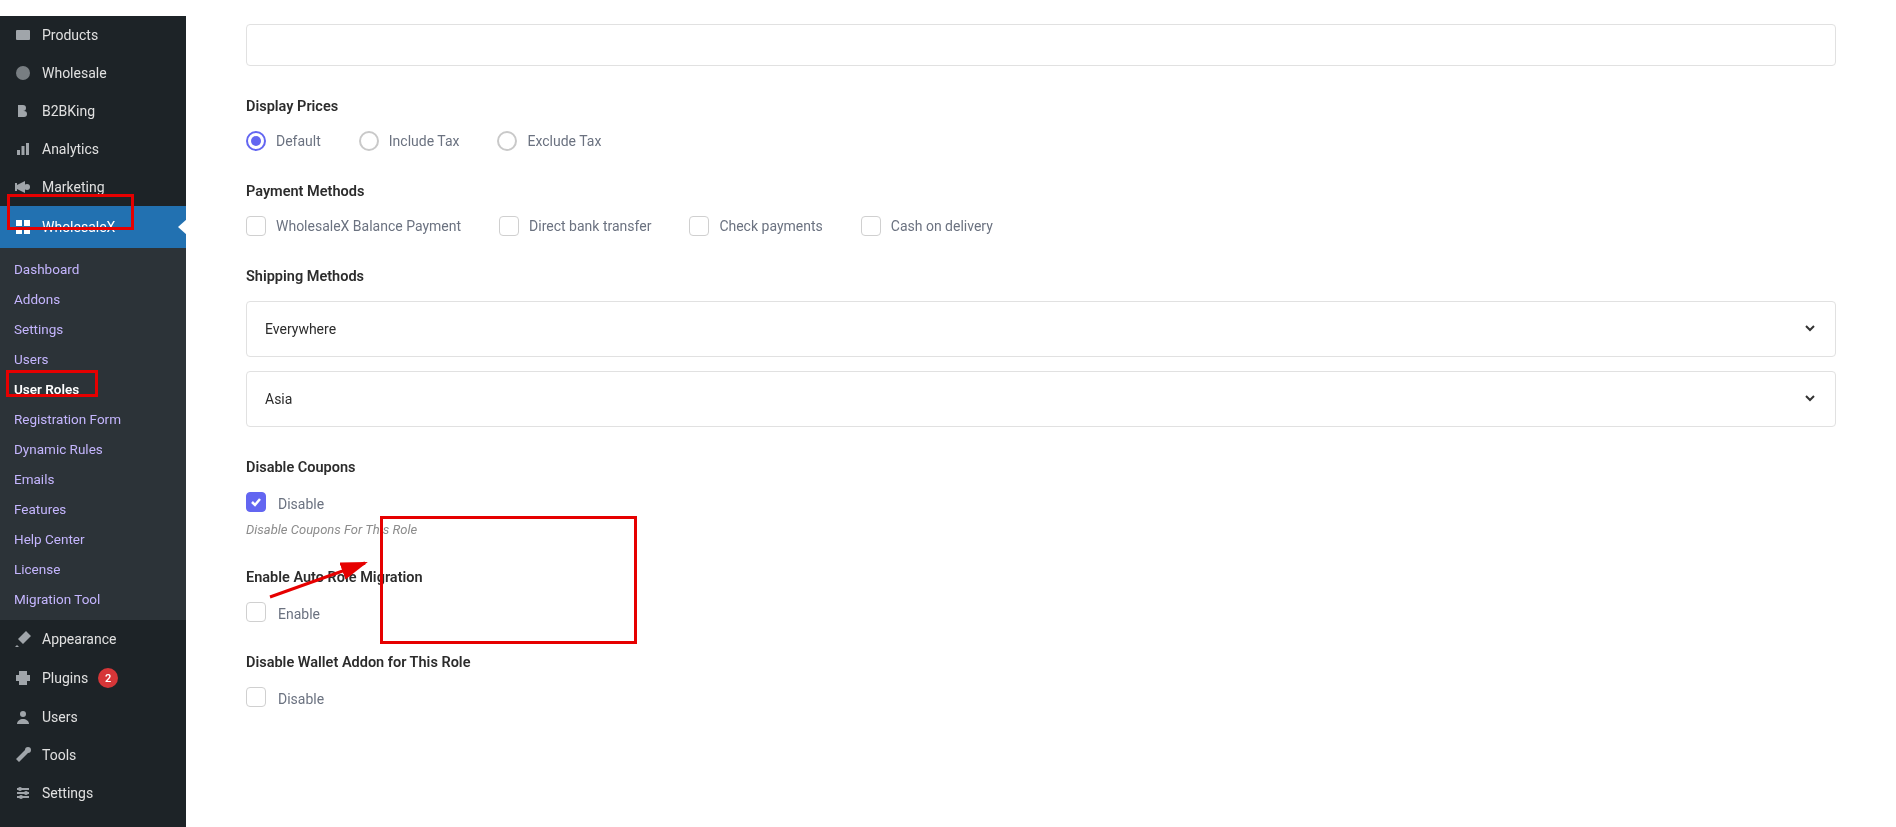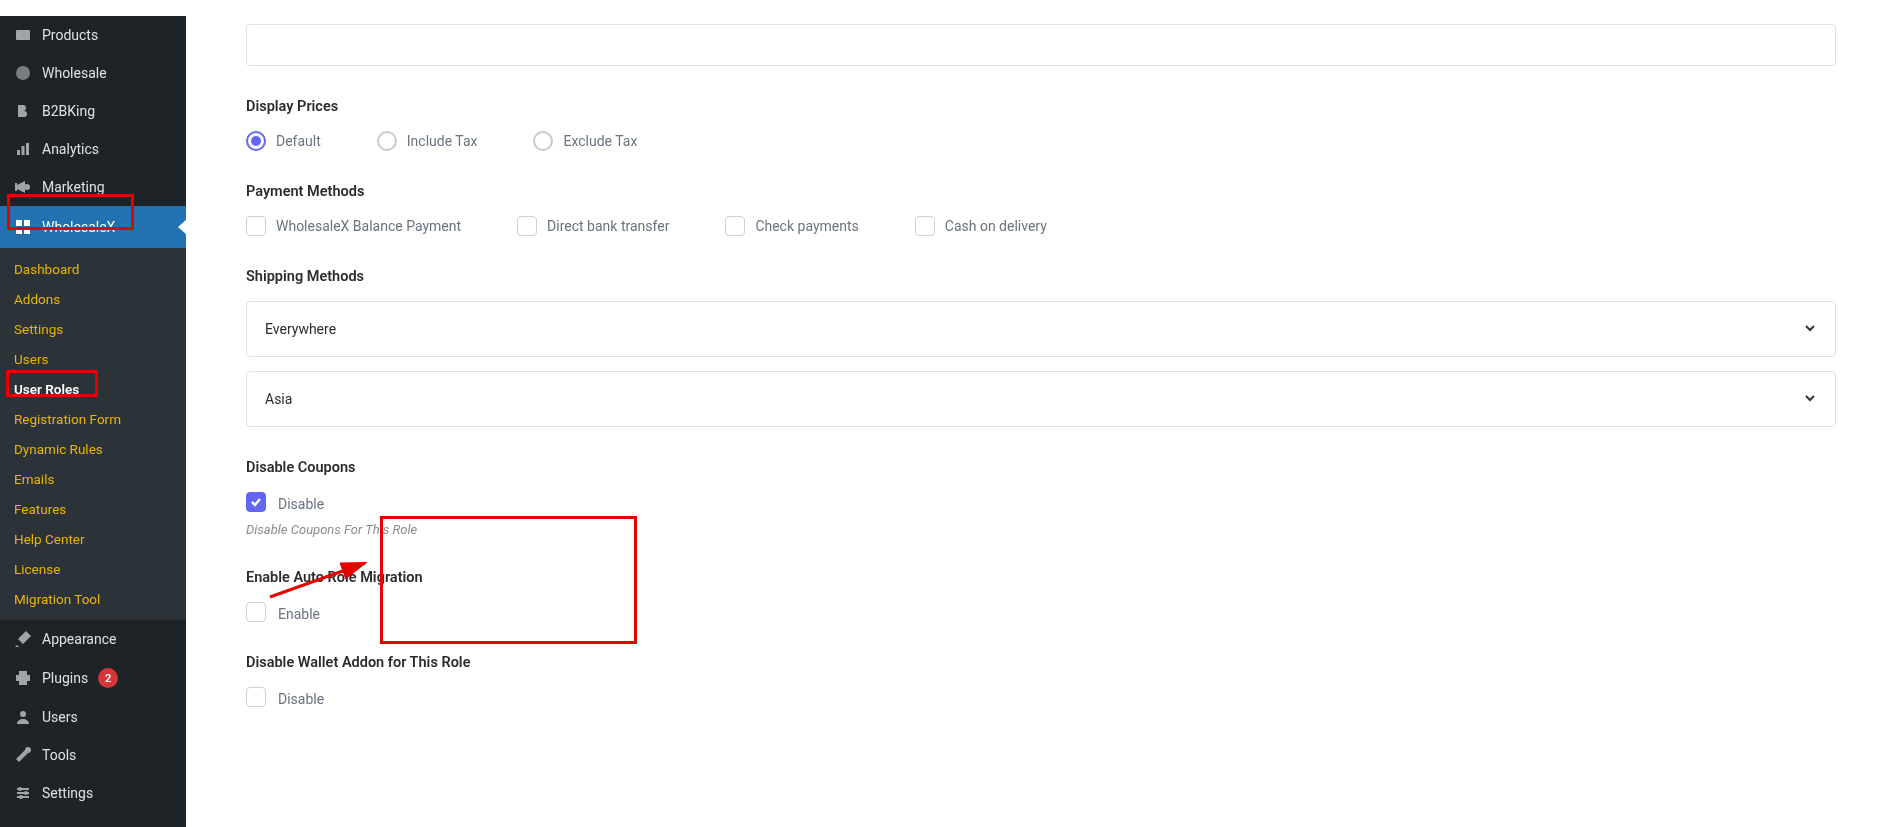--- a/index.html
+++ b/index.html
@@ -54,21 +54,21 @@
   justify-content: center;
   color: #a0a5aa;
 }
 .sb-item.active .sb-icon { color: #fff; }
 .sb-sub {
   background: #2c3338;
   padding: 6px 0;
 }
 .sb-sub-item {
   padding: 7px 14px;
-  color: #eab308;
+  color: #c4b5fd;
   font-size: 13.5px;
   cursor: pointer;
 }
 .sb-sub-item.bold {
   color: #fff;
   font-weight: 600;
 }
 .badge {
   display: inline-flex;
   align-items: center;
@@ -118,21 +118,21 @@
 }
 .section-note {
   font-style: italic;
   color: #8c8c8c;
   font-size: 13px;
   margin-top: 10px;
 }
 .radio-row, .check-row {
   display: flex;
   align-items: center;
-  gap: 56px;
+  gap: 38px;
 }
 .radio-opt, .check-opt {
   display: flex;
   align-items: center;
   gap: 10px;
   color: #6b7280;
   cursor: pointer;
 }
 .radio {
   width: 20px; height: 20px;

